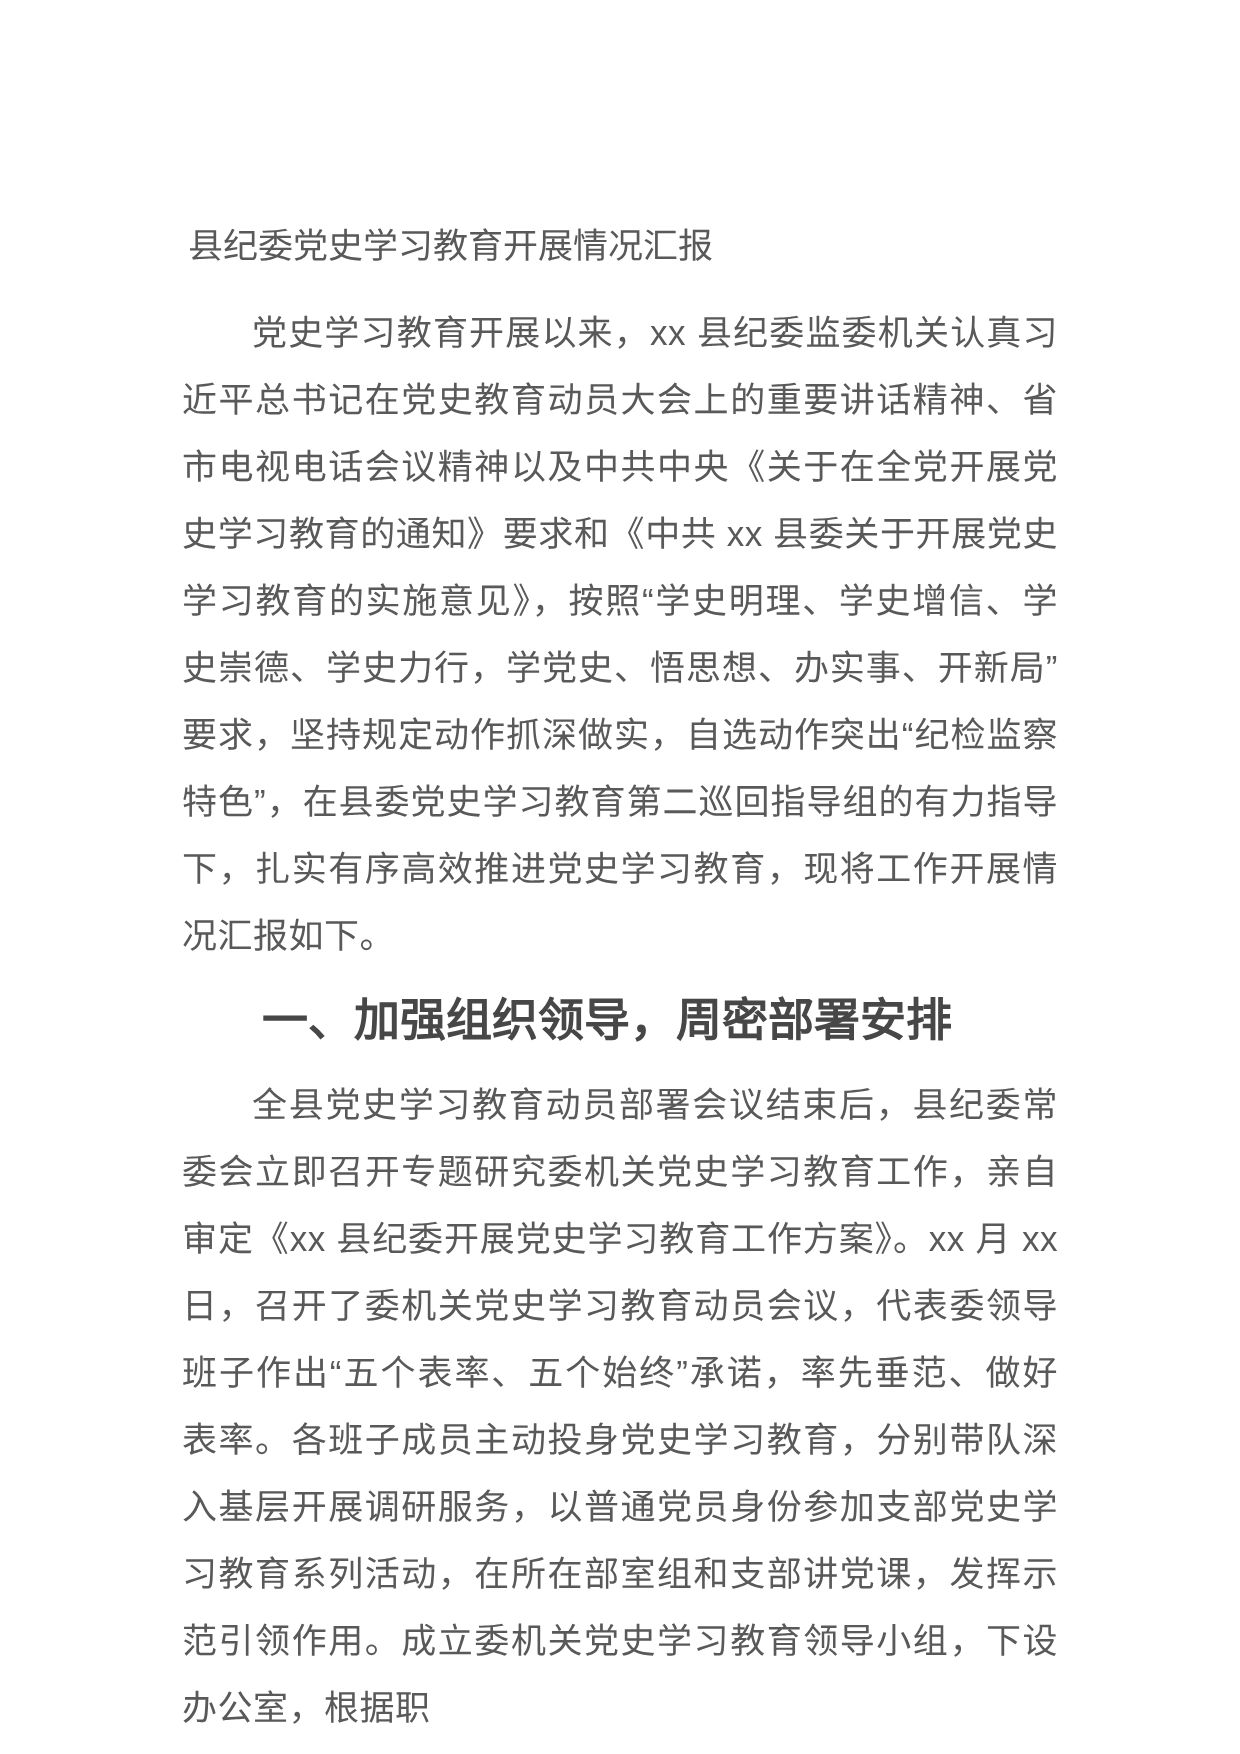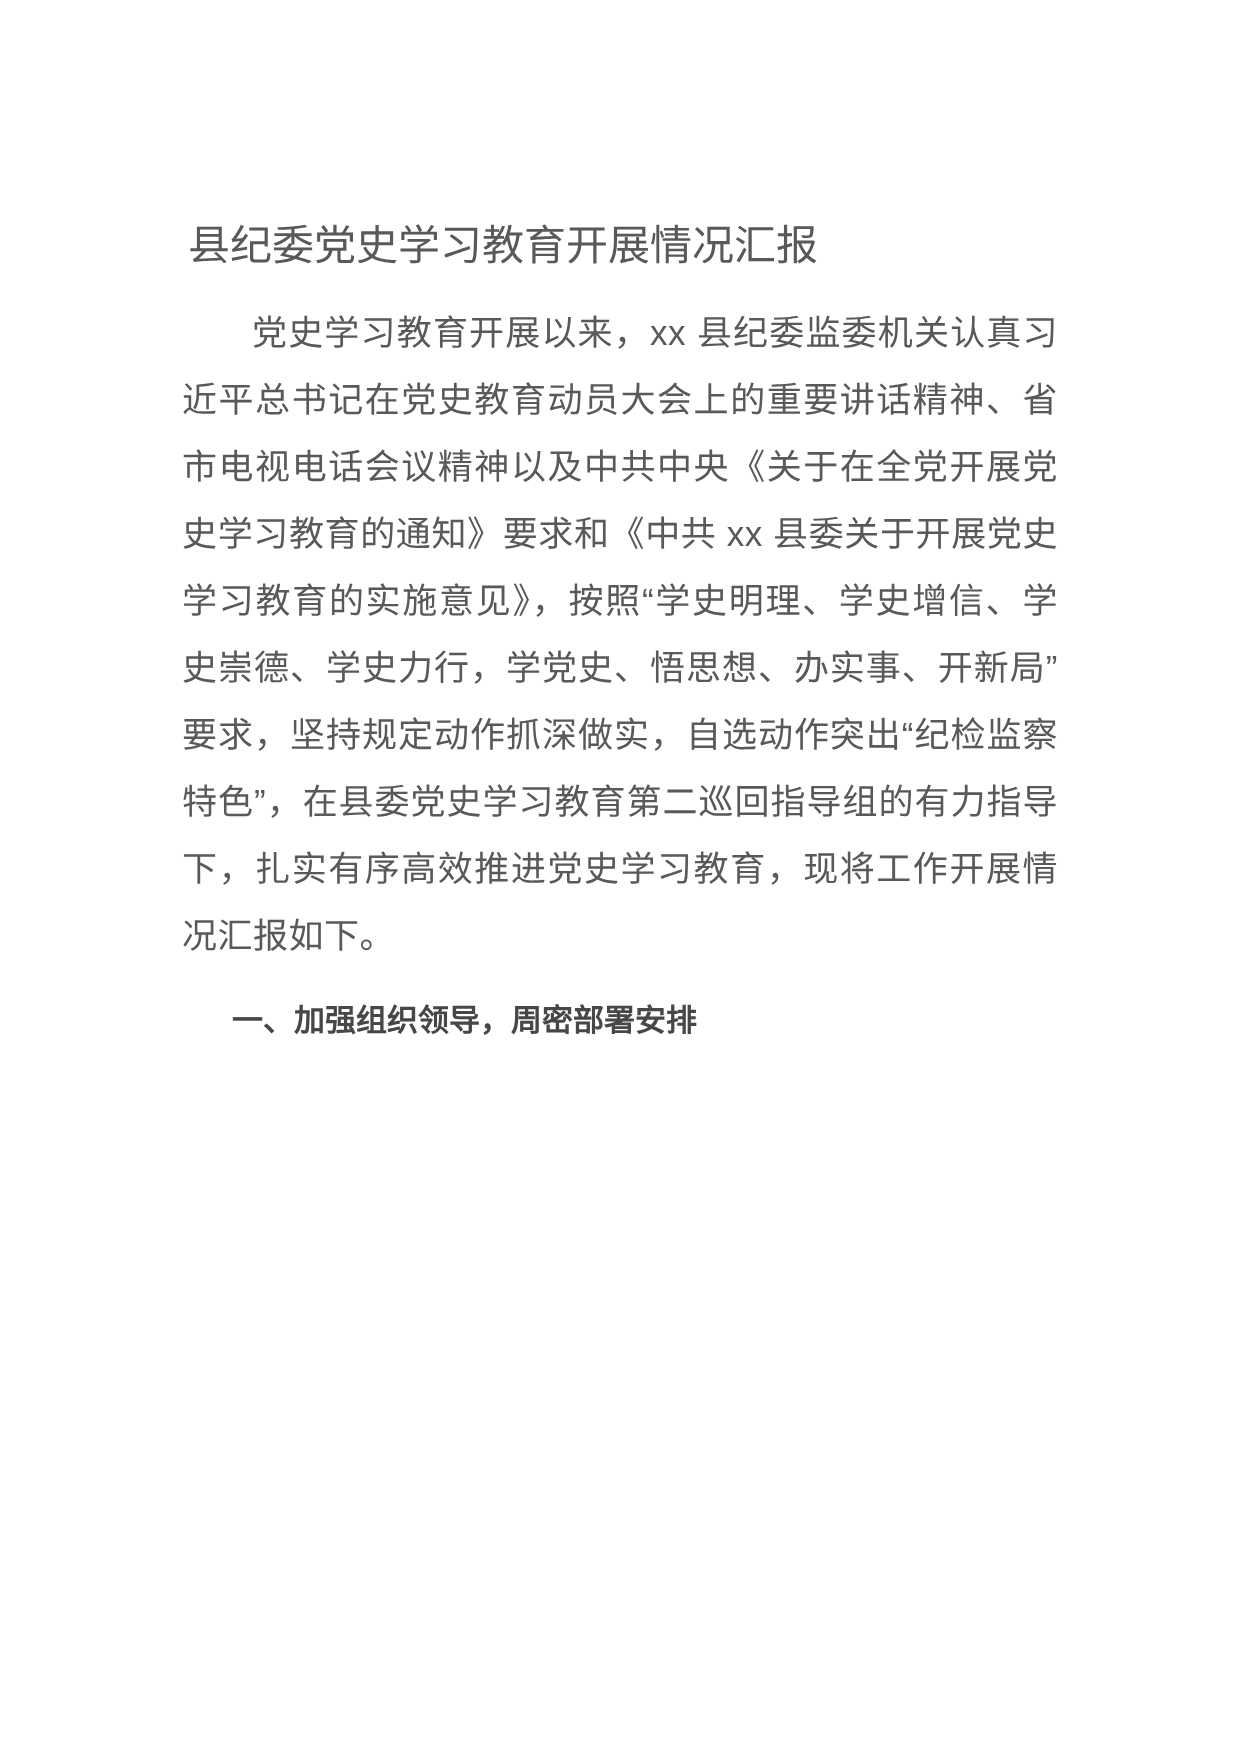--- a/index.html
+++ b/index.html
@@ -15,48 +15,49 @@
     overflow: hidden;
     box-sizing: border-box;
     padding: 212px 170px 0 170px;
     font-family: "Liberation Sans", "DejaVu Sans", sans-serif;
     color: #595959;
     font-size: 35px;
     line-height: 67px;
   }
   .doc-title {
     margin: 0 0 20px 0;
-    font-size: 42px;
+    font-size: 35px;
     font-weight: normal;
     color: #595959;
     text-indent: 18px;
     line-height: 67px;
     white-space: nowrap;
   }
   .body-para {
     margin: 12px;
     text-indent: 2em;
     text-align: justify;
     text-justify: inter-character;
     color: #595959;
     line-height: 67px;
     letter-spacing: 0.5px;
   }
   .heading {
     margin: 18px 0 17px 0;
-    font-size: 31px;
+    font-size: 46px;
     font-weight: bold;
     color: #474747;
     text-indent: 2em;
     line-height: 67px;
     white-space: nowrap;
   }
 </style>
 </head>
 <body>
 
 <div class="page">
   <h1 class="doc-title">县纪委党史学习教育开展情况汇报</h1>
   <div>
       <p class="body-para">党史学习教育开展以来，xx 县纪委监委机关认真习近平总书记在党史教育动员大会上的重要讲话精神、省市电视电话会议精神以及中共中央《关于在全党开展党史学习教育的通知》要求和《中共 xx 县委关于开展党史学习教育的实施意见》，按照“学史明理、学史增信、学史崇德、学史力行，学党史、悟思想、办实事、开新局”要求，坚持规定动作抓深做实，自选动作突出“纪检监察特色”，在县委党史学习教育第二巡回指导组的有力指导下，扎实有序高效推进党史学习教育，现将工作开展情况汇报如下。</p>
       <h2 class="heading">一、加强组织领导，周密部署安排</h2>
+      <p class="body-para">全县党史学习教育动员部署会议结束后，县纪委常委会立即召开专题研究委机关党史学习教育工作，亲自审定《xx 县纪委开展党史学习教育工作方案》。xx 月 xx 日，召开了委机关党史学习教育动员会议，代表委领导班子作出“五个表率、五个始终”承诺，率先垂范、做好表率。各班子成员主动投身党史学习教育，分别带队深入基层开展调研服务，以普通党员身份参加支部党史学习教育系列活动，在所在部室组和支部讲党课，发挥示范引领作用。成立委机关党史学习教育领导小组，下设办公室，根据职</p>
     </div>
 </div>
 
 </body></html>

